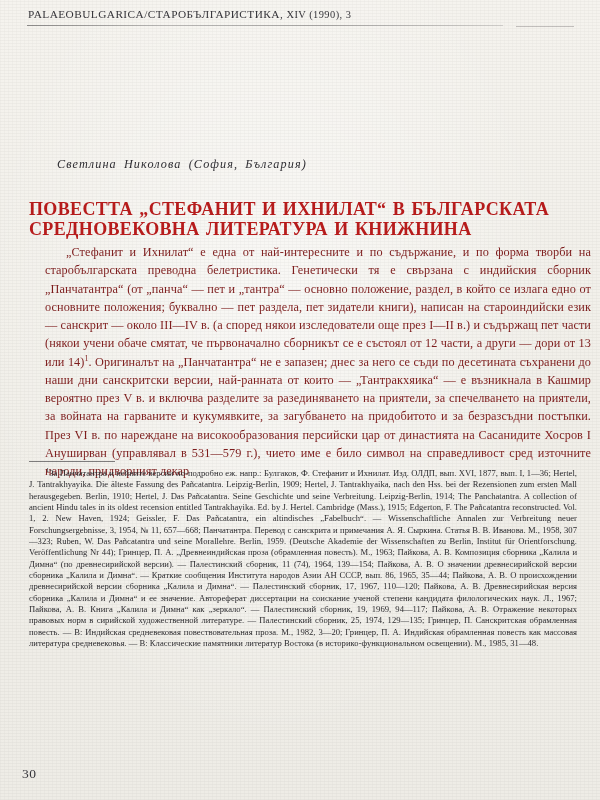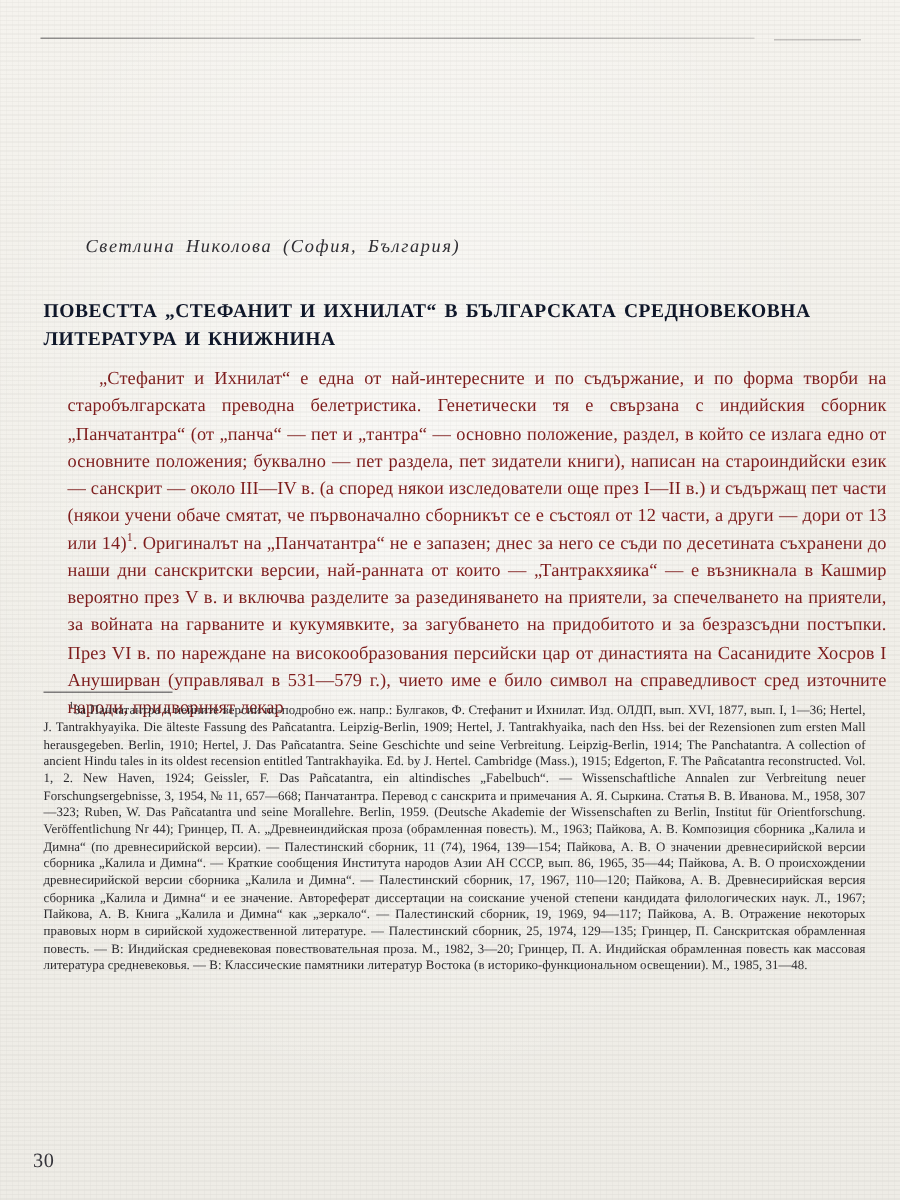--- a/index.html
+++ b/index.html
@@ -86,24 +86,24 @@
     word-spacing: 3px;
     text-align: center;
   }
 
   
   .title {
     position: absolute;
     left: 29px;
     top: 188px;
     width: 548px;
-    font-size: 13px;
+    font-size: 18px;
     line-height: 19.5px;
     letter-spacing: .35px;
-    color: #0f172a;
+    color: #b91c1c;
     word-spacing: 1.5px;
   }
 
   
   .body-text {
     position: absolute;
     left: 29px;
     top: 243px;
     width: 546px;
     font-size: 12.25px;
@@ -155,20 +155,24 @@
     letter-spacing: .4px;
   }
 </style>
 </head>
 <body>
 
 <div class="page"></div>
 
 <div class="content">
 
+  <div class="runhead">
+    <span class="rh-main">PALAEOBULGARICA/СТАРОБЪЛГАРИСТИКА,</span>
+    <span class="rh-vol">XIV (1990), 3</span>
+  </div>
   <div class="rule-top"></div>
   <div class="rule-top-b"></div>
 
   <div class="author">Светлина Николова (София, България)</div>
 
   <h1 class="title">ПОВЕСТТА „СТЕФАНИТ И ИХНИЛАТ“ В БЪЛГАРСКАТА СРЕДНОВЕКОВНА ЛИТЕРАТУРА И КНИЖНИНА</h1>
 
   <div class="body-text">
     <p><span>„Стефанит и Ихнилат“ е една от най-интересните и по съдържание, и по форма творби на старобългарската преводна белетристика. Генетически тя е свързана с индийския сборник „Панчатантра“ (от „панча“ — пет и „тантра“ — основно положение, раздел, в който се излага едно от основните положения; буквално — пет раздела, пет зидатели книги), написан на староиндийски език — санскрит — около III—IV в. (а според някои изследователи още през I—II в.) и съдържащ пет части (някои учени обаче смятат, че първоначално сборникът се е състоял от 12 части, а други — дори от 13 или 14)</span><sup>1</sup><span>. Оригиналът на „Панчатантра“ не е запазен; днес за него се съди по десетината съхранени до наши дни санскритски версии, най-ранната от които — „Тантракхяика“ — е възникнала в Кашмир вероятно през V в. и включва разделите за разединяването на приятели, за спечелването на приятели, за войната на гарваните и кукумявките, за загубването на придобитото и за безразсъдни постъпки. През VI в. по нареждане на високообразования персийски цар от династията на Сасанидите Хосров I Ануширван (управлявал в 531—579 г.), чието име е било символ на справедливост сред източните народи, придворният лекар</span></p>
   </div>

